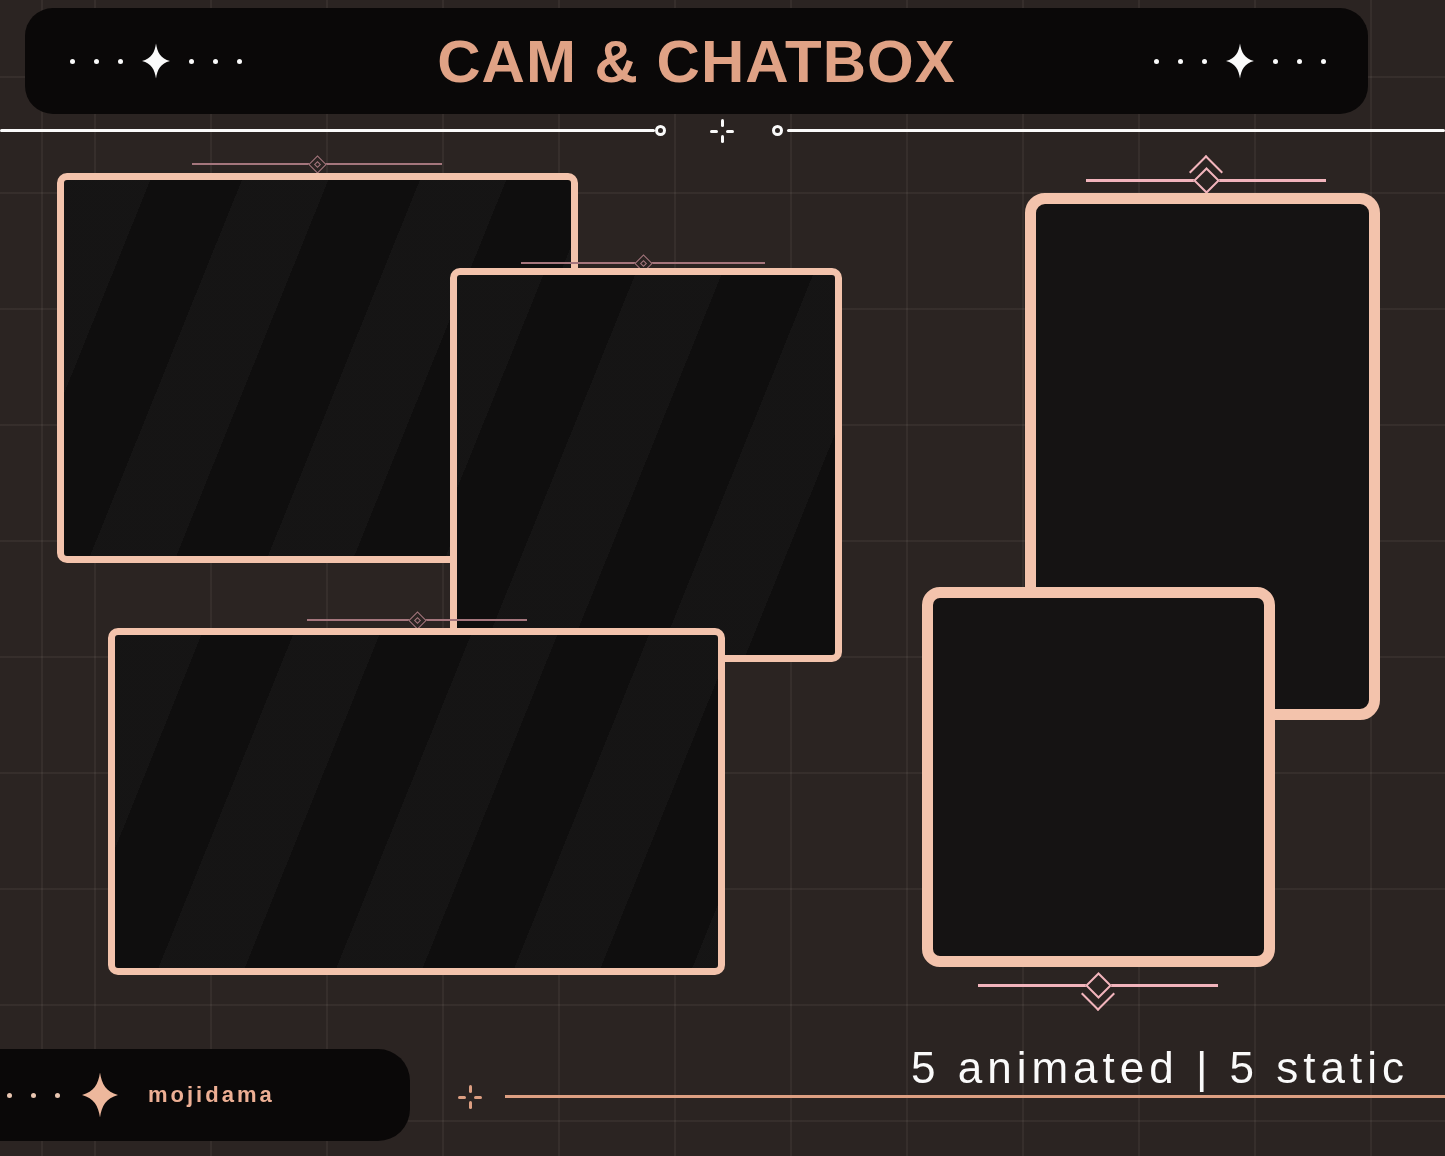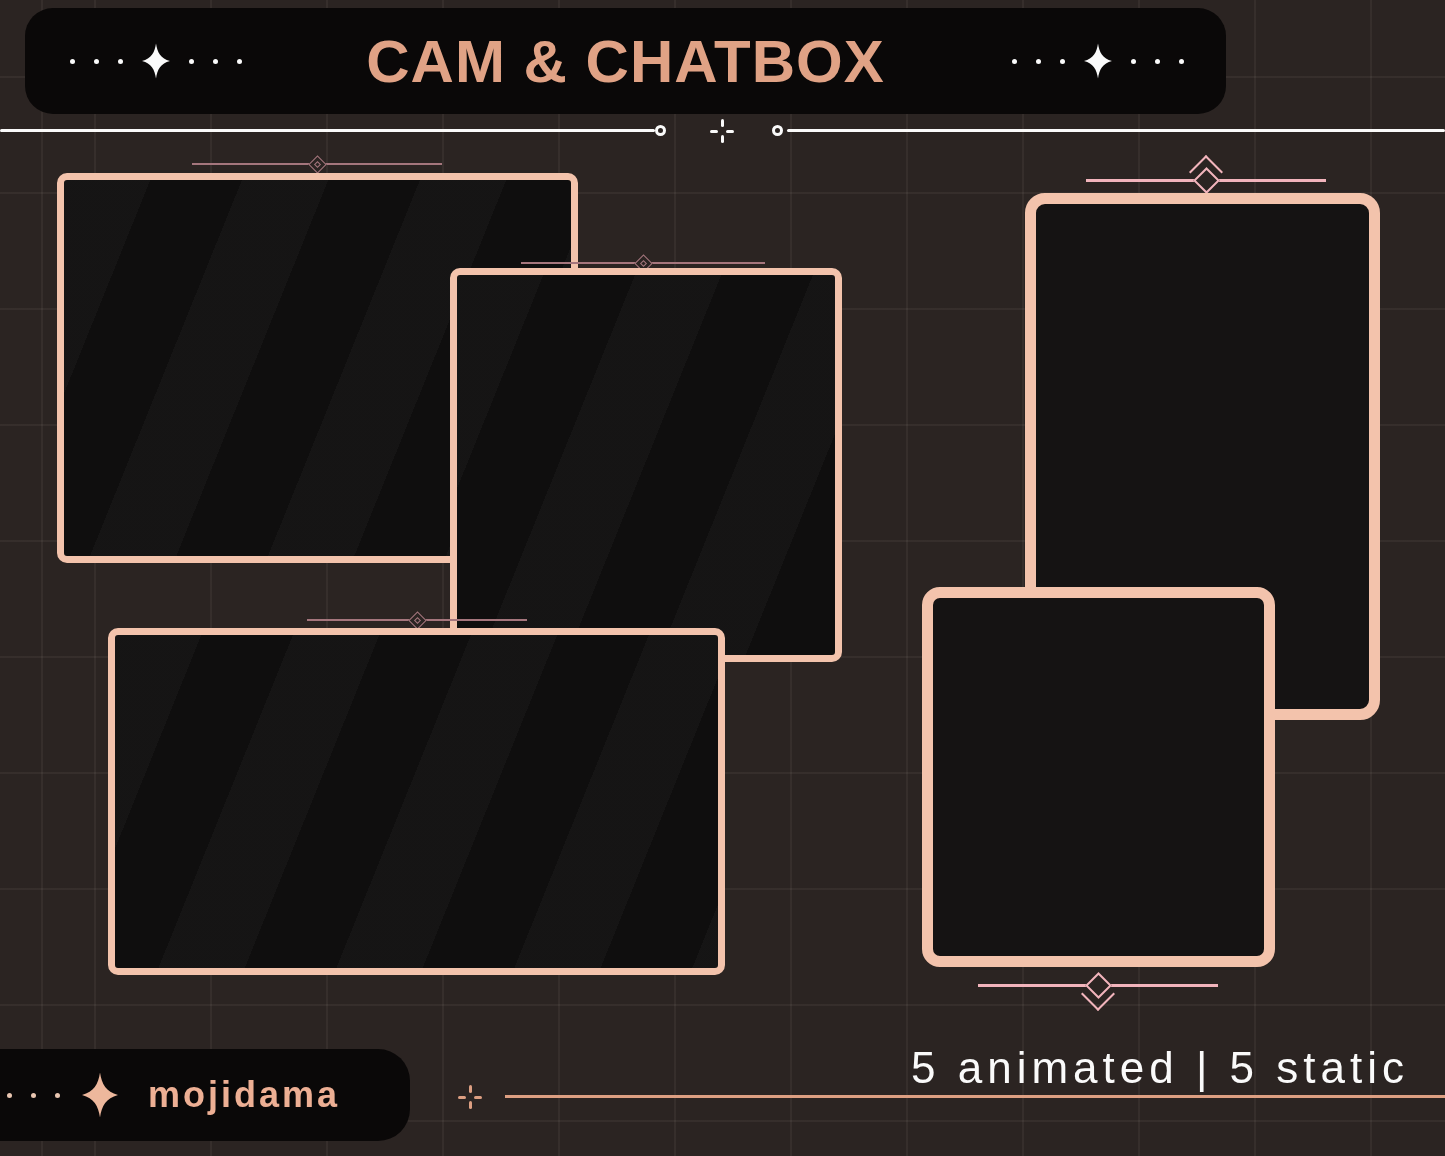--- a/index.html
+++ b/index.html
@@ -21,21 +21,21 @@
     position:relative;
     font-family:"Liberation Sans",sans-serif;
     background-color:var(--background);
     background-image:
       repeating-linear-gradient(to right, rgba(255,240,228,0.05) 0 2px, transparent 2px 116px),
       repeating-linear-gradient(to bottom, rgba(255,240,228,0.05) 0 2px, transparent 2px 116px);
     background-position:94px 0, 0 76px;
   }
   
   .header-bar{
-    position:absolute;left:25px;top:8px;width:1201px;height:106px;
+    position:absolute;left:25px;top:8px;width:1343px;height:106px;
     background:var(--panel-black);border-radius:28px;
     display:flex;align-items:center;justify-content:center;
   }
   .page-title{
     font-size:60px;font-weight:800;letter-spacing:1px;color:var(--title-salmon);
     white-space:nowrap;
   }
   .deco-row{position:absolute;top:0;height:100%;display:flex;align-items:center;gap:19px}
   .deco-row.left{left:45px}
   .deco-row.right{right:42px}
@@ -85,21 +85,21 @@
   .frame.thick{border-width:11px;background-image:none;background-color:var(--frame-fill-flat)}
   .frame.f4{left:1025px;top:193px;width:355px;height:527px;border-radius:20px}
   .frame.f5{left:922px;top:587px;width:353px;height:380px;border-radius:18px}
   
   .brand-badge{
     position:absolute;left:-36px;top:1049px;width:446px;height:92px;
     background:var(--panel-black);border-radius:32px;
     display:flex;align-items:center;gap:22px;padding-left:43px;
   }
   .brand-badge .dots{display:flex;align-items:center;gap:19px}
-  .brand-name{font-size:36px;font-weight:800;letter-spacing:3px;color:var(--brand-peach);margin-left:8px}
+  .brand-name{font-size:22px;font-weight:800;letter-spacing:3px;color:var(--brand-peach);margin-left:8px}
   .footer-line{position:absolute;left:505px;top:1095px;width:940px;height:2.5px;background:var(--line-peach)}
   .edition-caption{
     position:absolute;left:905px;top:1043px;width:510px;text-align:center;
     font-size:44px;font-weight:400;letter-spacing:5px;color:var(--white);white-space:nowrap;
   }
 </style>
 </head>
 <body>
 
 <div class="header-bar">

